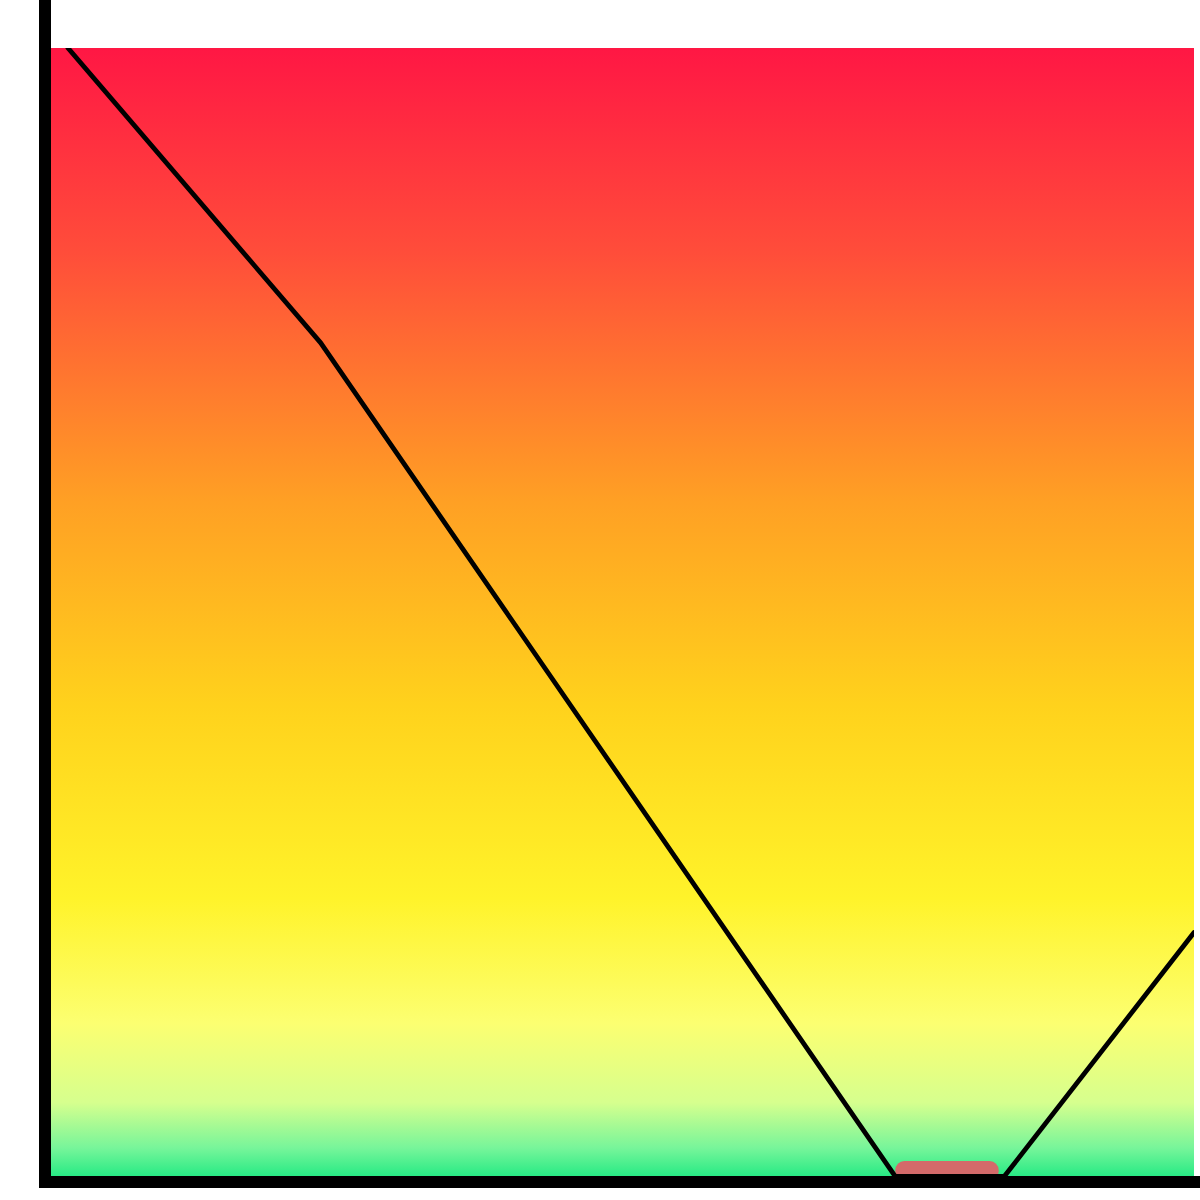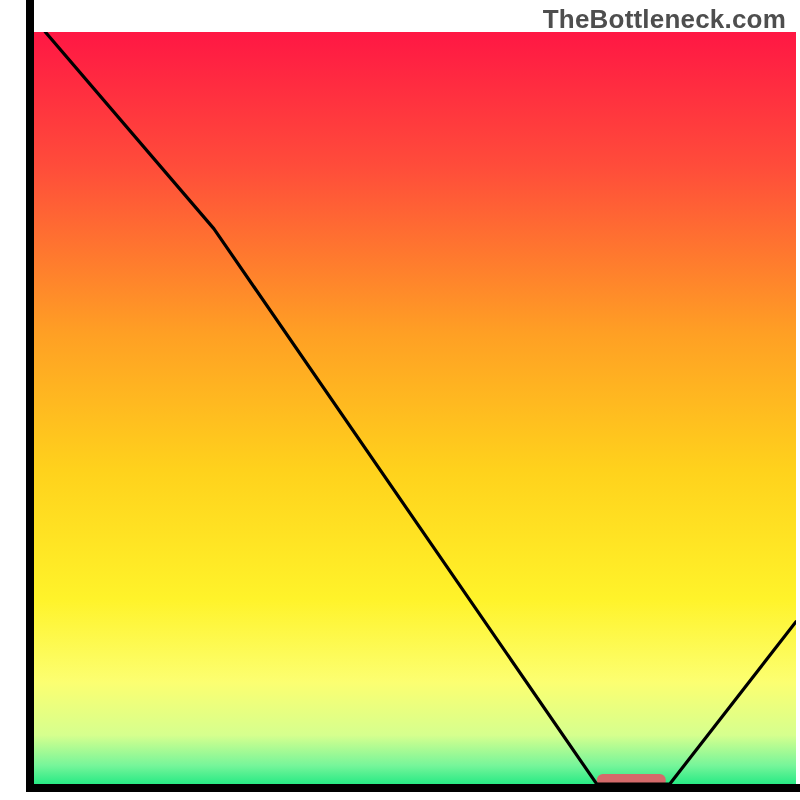--- a/index.html
+++ b/index.html
@@ -28,21 +28,20 @@
   svg.chart {
     position: absolute;
     top: 0;
     left: 0;
   }
 </style>
 </head>
 <body>
 <div class="container">
 
-<div class="watermark">TheBottleneck.com</div>
 
 <svg class="chart" width="800" height="800" viewBox="0 0 800 800">
   <defs>
     <linearGradient id="bgGrad" x1="0" y1="0" x2="0" y2="1">
           <stop offset="0%" stop-color="#ff1744"></stop>
           <stop offset="18%" stop-color="#ff4d3a"></stop>
           <stop offset="40%" stop-color="#ffa024"></stop>
           <stop offset="58%" stop-color="#ffd21c"></stop>
           <stop offset="75%" stop-color="#fff32a"></stop>
           <stop offset="86%" stop-color="#fcff71"></stop>

